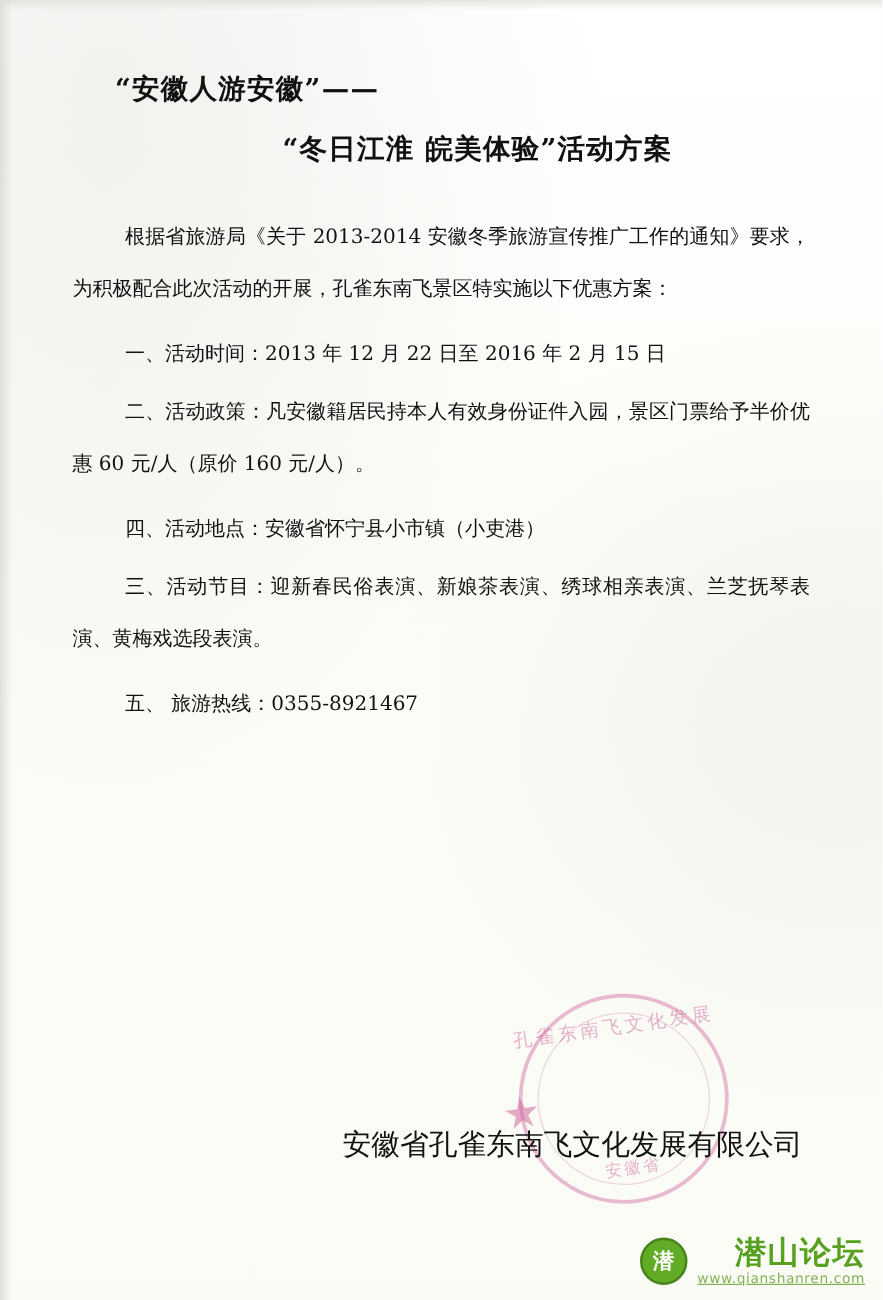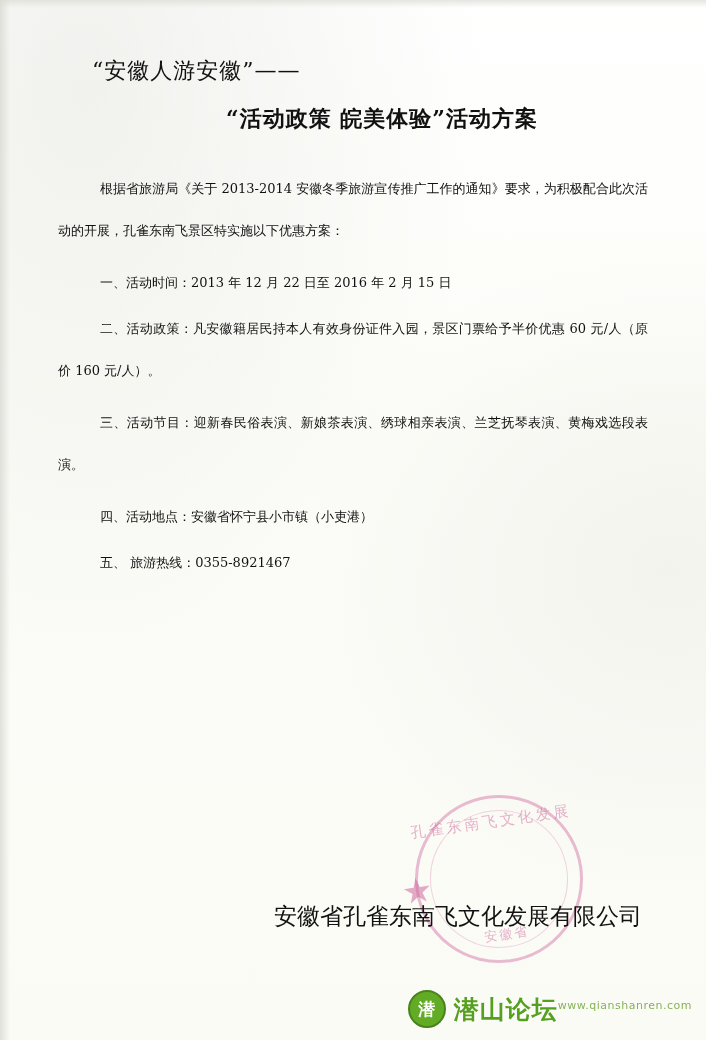--- a/index.html
+++ b/index.html
@@ -43,35 +43,35 @@
     inset: 0;
     padding: 48px 58px 0 58px;
     box-sizing: border-box;
   }
 
   .title-block {
     margin-top: 8px;
   }
   .title-line-1 {
     font-size: 22px;
-    font-weight: normal;
+    font-weight: bold;
     letter-spacing: 1px;
     padding-left: 34px;
   }
   .title-line-2 {
     font-size: 22px;
     font-weight: bold;
     letter-spacing: 1px;
     padding-left: 168px;
     margin-top: 18px;
   }
 
   .body-block {
     margin-top: 34px;
-    font-size: 13px;
+    font-size: 16px;
     line-height: 42px;
   }
   .para {
     margin: 0 0 10px 0;
     text-align: justify;
     text-indent: 42px;
   }
   .para.tight {
     margin-bottom: 4px;
   }
@@ -144,57 +144,58 @@
     width: 34px; height: 34px;
     border-radius: 50%;
     background: #5aa71a;
     border: 2px solid #3f7d10;
     display: flex; align-items: center; justify-content: center;
     color: #fff;
     font-size: 17px;
     font-weight: bold;
     font-family: "DejaVu Sans", "Liberation Sans", sans-serif;
   }
-  .wm-right { display: flex; line-height: 1; }
+  .wm-right { display: flex; flex-direction: column; line-height: 1; align-items: flex-end; }
   .wm-title {
     font-size: 25px;
     font-weight: bold;
     color: #4e9c14;
     font-family: "DejaVu Sans", "Liberation Sans", sans-serif;
     letter-spacing: 1px;
     text-shadow: 1px 1px 0 rgba(255,255,255,0.8);
   }
   .wm-url {
     font-size: 11px;
     color: #7fae4e;
     font-family: "DejaVu Sans", "Liberation Sans", sans-serif;
     margin-top: 3px;
     letter-spacing: 0.5px;
+    text-decoration: underline;
   }
 </style>
 </head>
 <body>
 
 <div class="paper-tint"></div>
 <div class="scan-edge-left"></div>
 <div class="scan-edge-top"></div>
 
 <div class="doc">
 
   <div class="title-block">
     <div class="title-line-1">“安徽人游安徽”——</div>
-    <div class="title-line-2">“活动政策 皖美体验”活动方案</div>
+    <div class="title-line-2">“冬日江淮 皖美体验”活动方案</div>
   </div>
 
   <div class="body-block">
     <p class="para">根据省旅游局《关于 2013-2014 安徽冬季旅游宣传推广工作的通知》要求，为积极配合此次活动的开展，孔雀东南飞景区特实施以下优惠方案：</p>
     <p class="para tight">一、活动时间：2013 年 12 月 22 日至 2016 年 2 月 15 日</p>
     <p class="para">二、活动政策：凡安徽籍居民持本人有效身份证件入园，景区门票给予半价优惠 60 元/人（原价 160 元/人）。</p>
+    <p class="para tight">四、活动地点：安徽省怀宁县小市镇（小吏港）</p>
     <p class="para">三、活动节目：迎新春民俗表演、新娘茶表演、绣球相亲表演、兰芝抚琴表演、黄梅戏选段表演。</p>
-    <p class="para tight">四、活动地点：安徽省怀宁县小市镇（小吏港）</p>
     <p class="para tight">五、 旅游热线：0355-8921467</p>
   </div>
 
 </div>
 
 <div class="seal">
   <div class="seal-text">
     <span class="seal-top">孔雀东南飞文化发展</span>
     <span class="seal-star">★</span>
     <span class="seal-bottom">安徽省</span>

